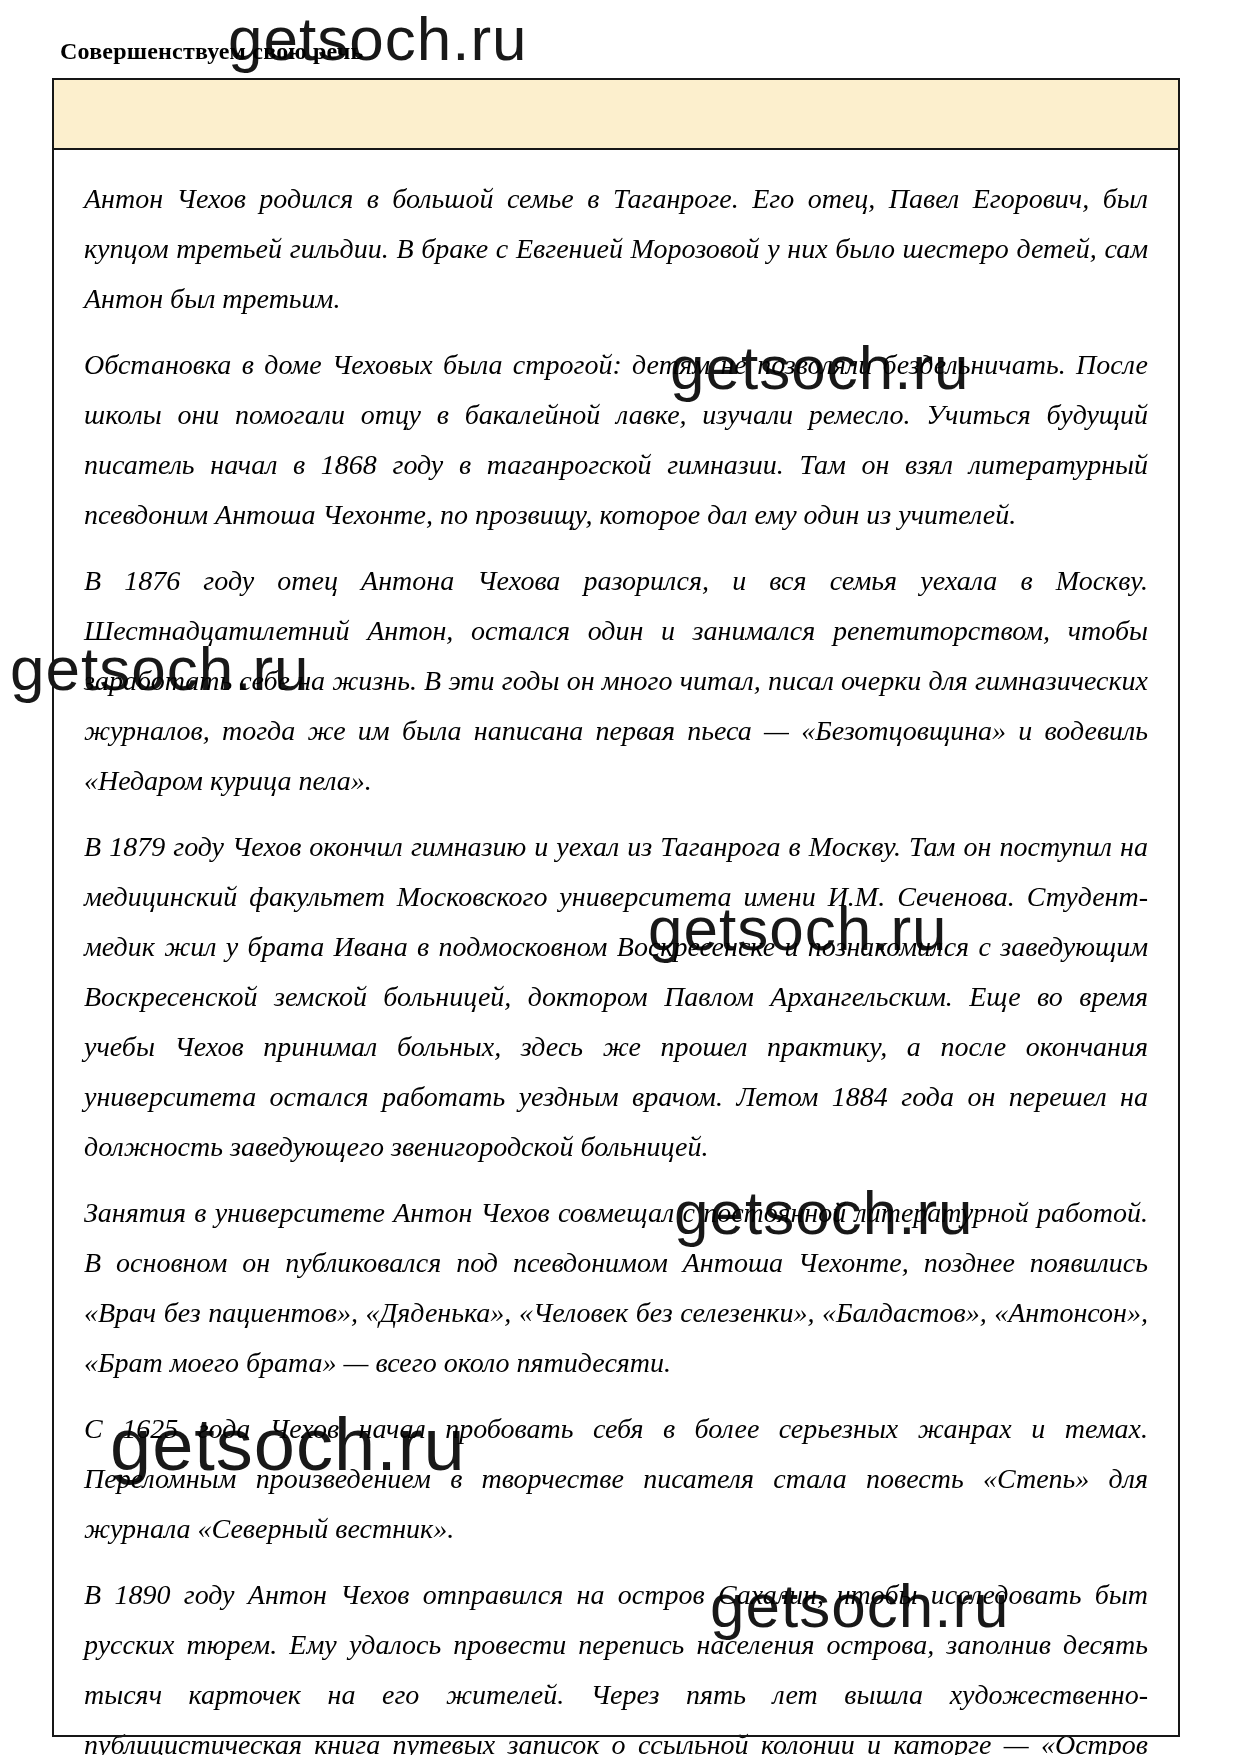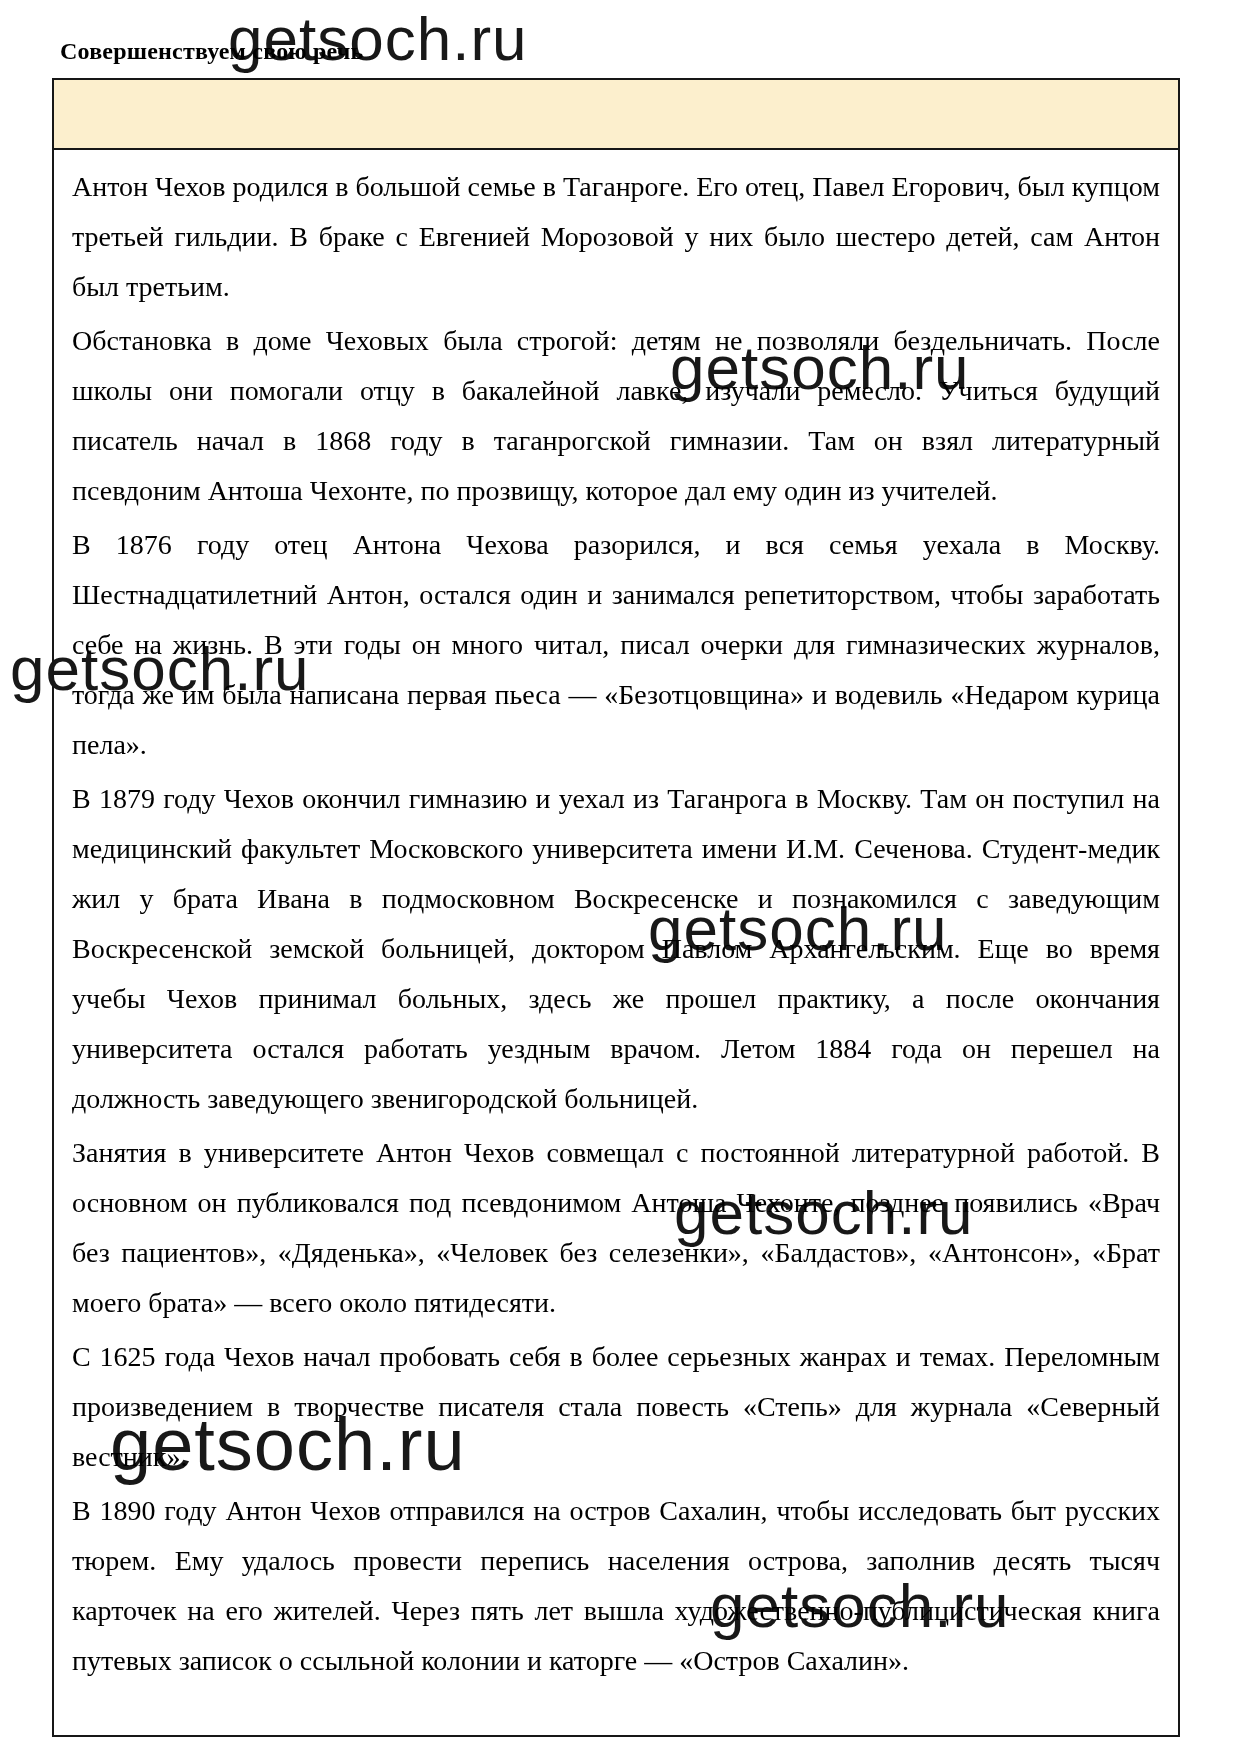--- a/index.html
+++ b/index.html
@@ -79,23 +79,24 @@
   }
   .body-text {
     position: relative;
     z-index: 2;
     padding: 8px 16px 0 16px;
     font-size: 28px;
     line-height: 50px;
     text-align: justify;
   }
   .body-text p {
-    margin: 4px;
+    margin: 16px;
     padding: 0;
     text-align: justify;
+    font-style: italic;
   }
 </style>
 </head>
 <body>
 
 <div class="watermark wm-1">getsoch.ru</div>
 <div class="watermark wm-2">getsoch.ru</div>
 <div class="watermark wm-3">getsoch.ru</div>
 <div class="watermark wm-4">getsoch.ru</div>
 <div class="watermark wm-5">getsoch.ru</div>

